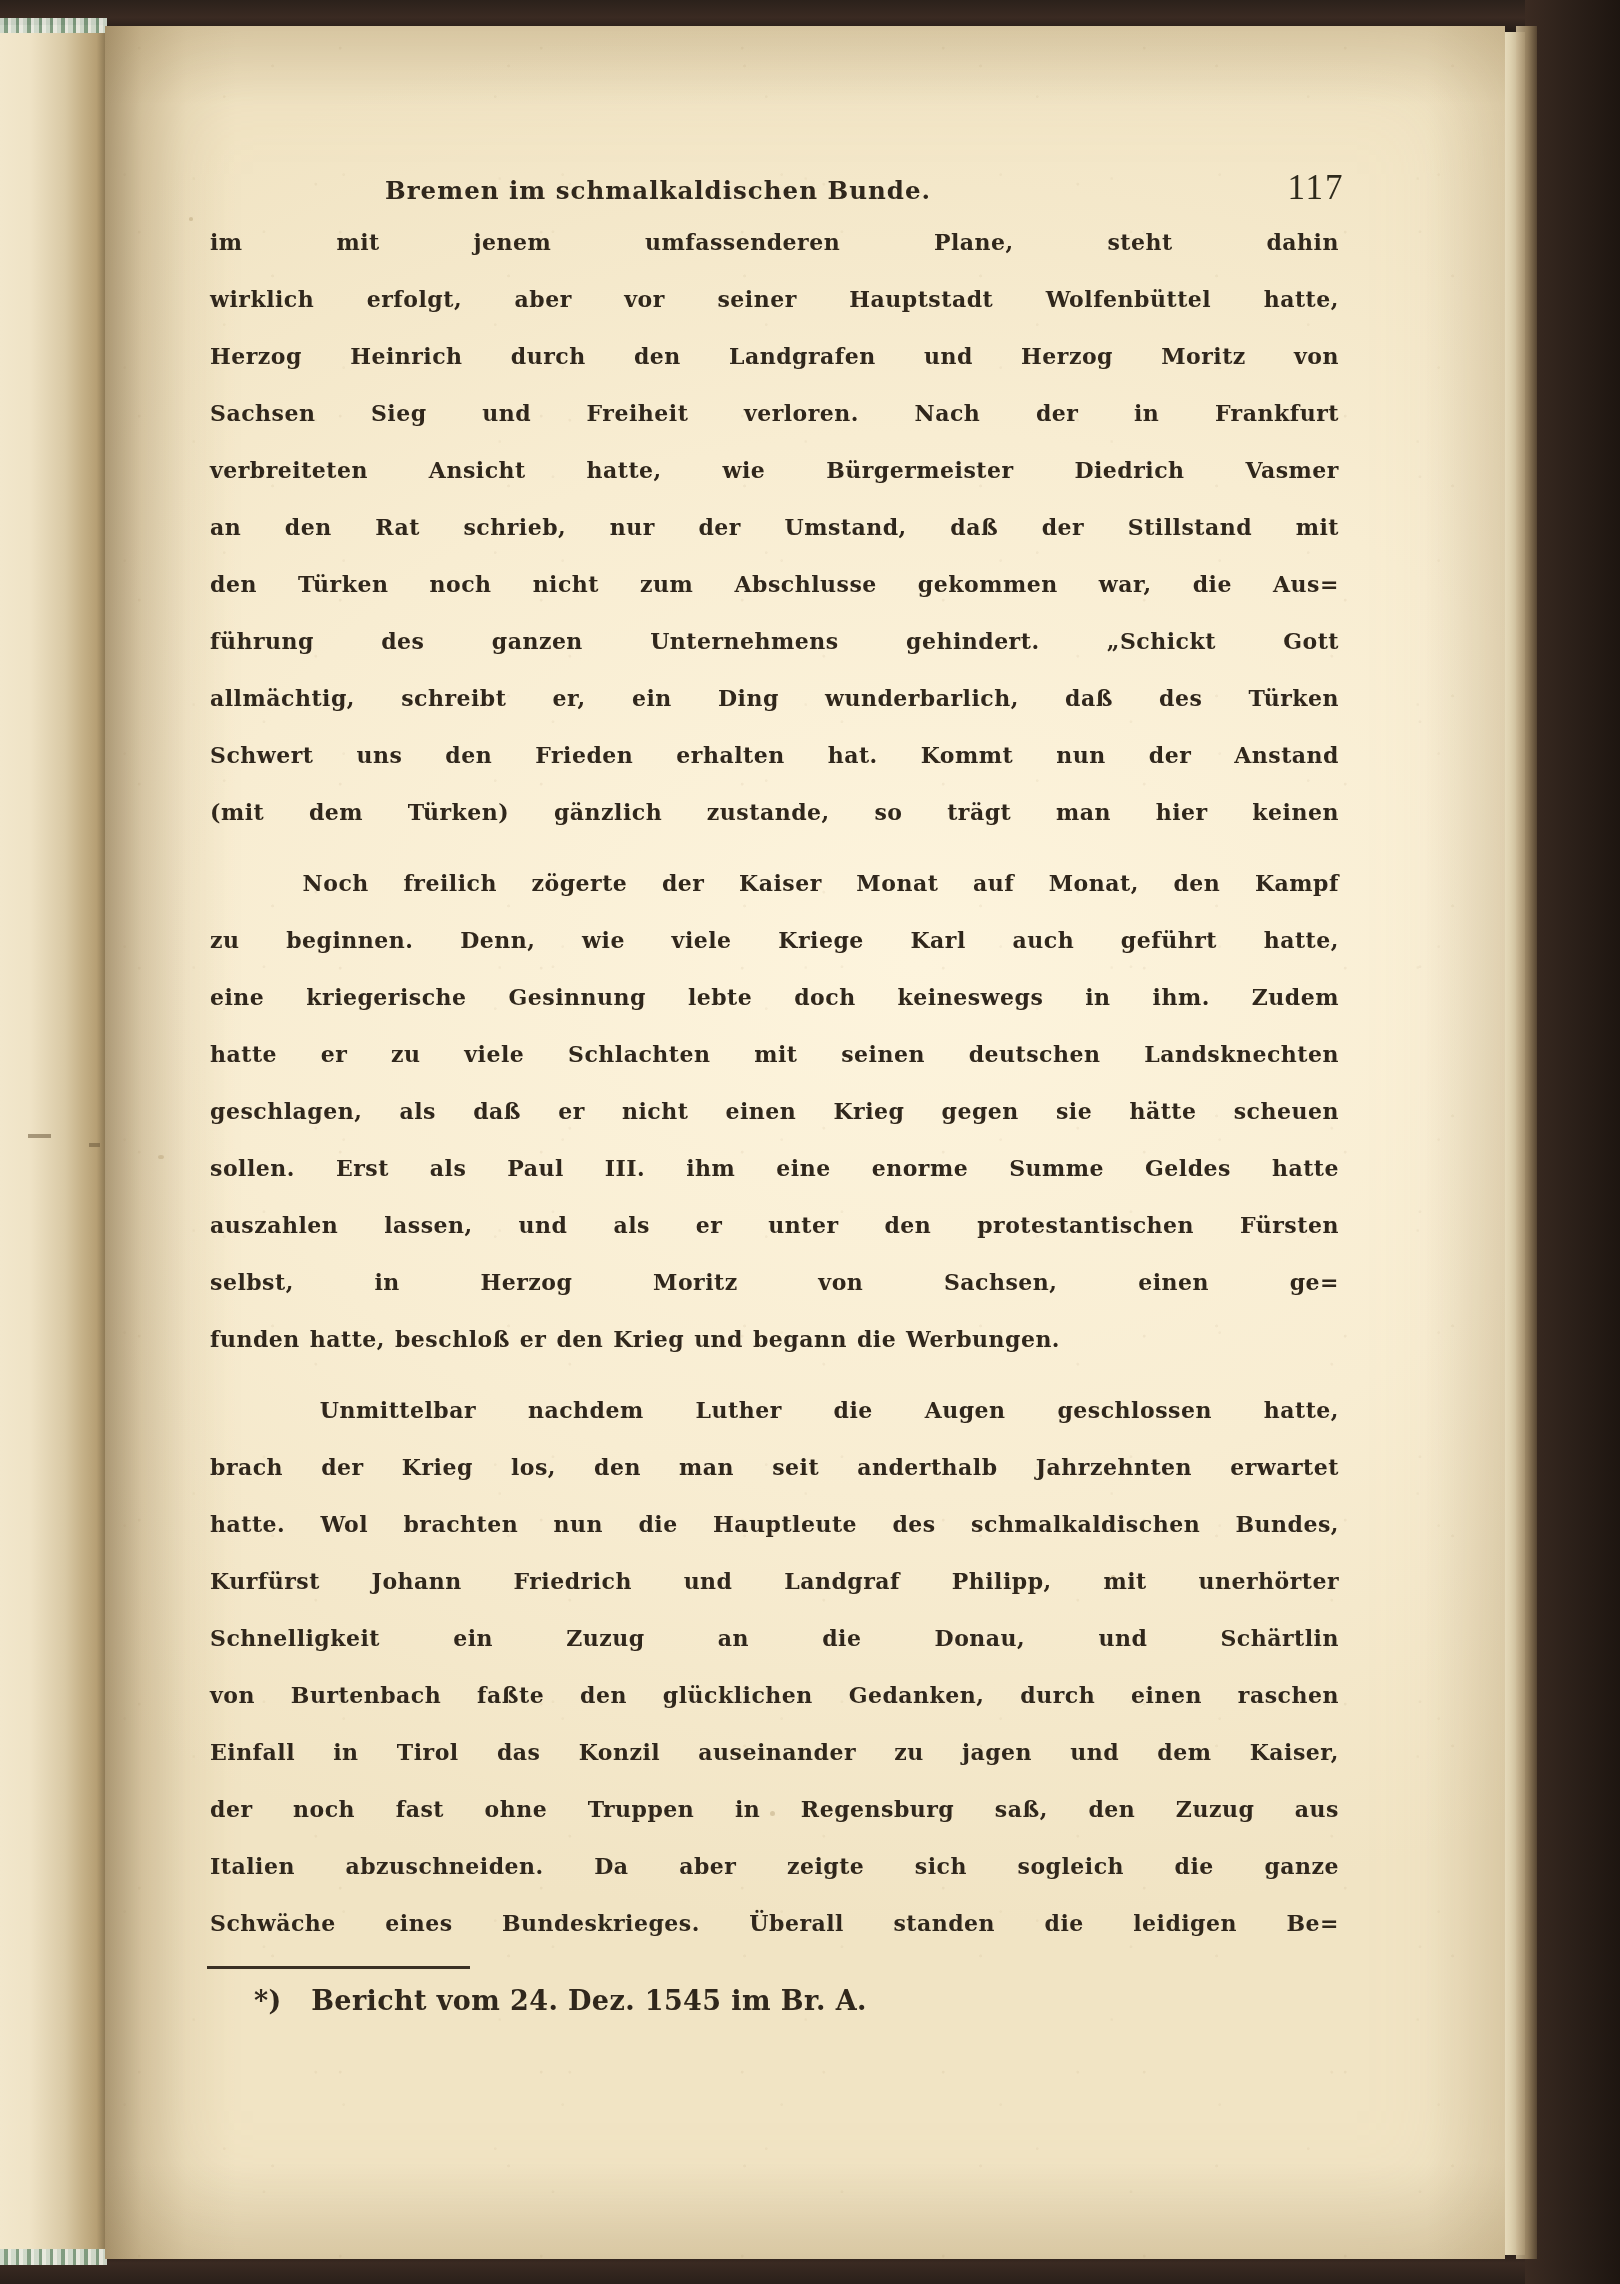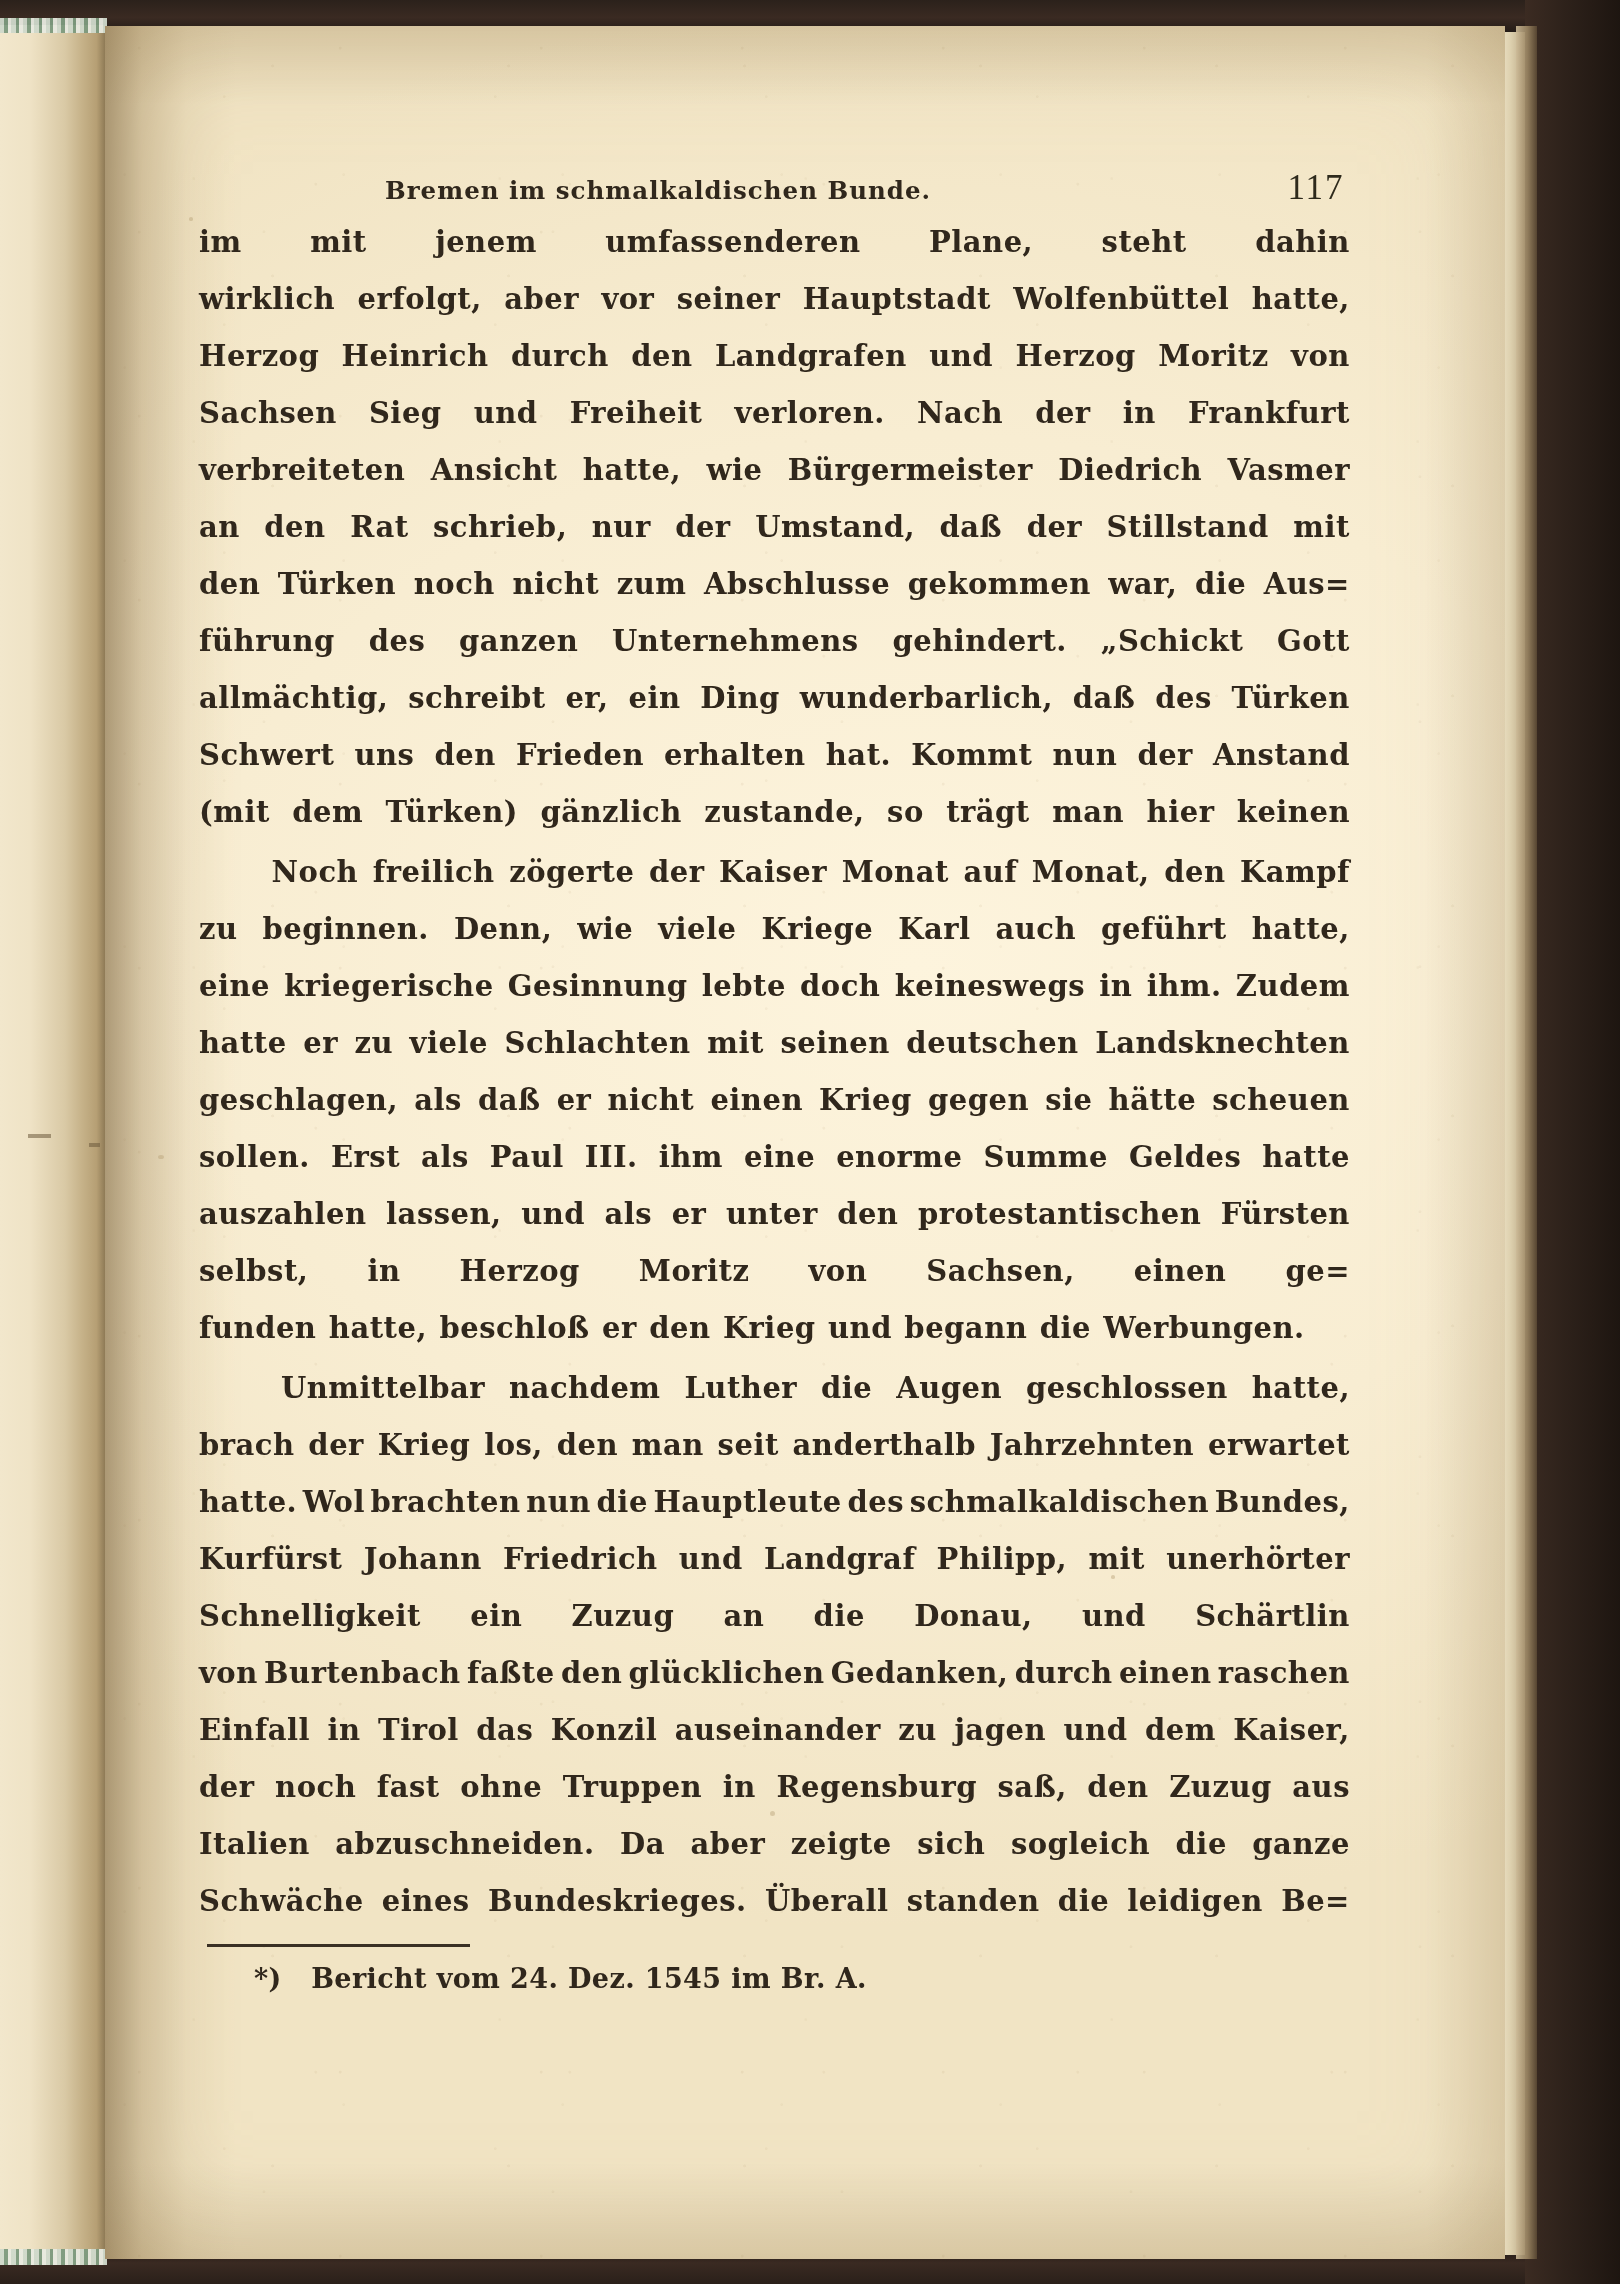--- a/index.html
+++ b/index.html
@@ -179,22 +179,22 @@
     color: #2e2a1c;
     letter-spacing: 1.8px;
     margin-right: 8.8px;
     text-align: right;
   }
 
   .body {
     margin-top: 39px;
   }
   .para {
-    margin: 3px;
-    font-size: 29px;
+    margin: 14px;
+    font-size: 22px;
     line-height: 57px;
     text-align: justify;
     text-align-last: left;
     word-spacing: 1.8px;
   }
   .para .ln {
     display: block;
     white-space: nowrap;
   }
   

